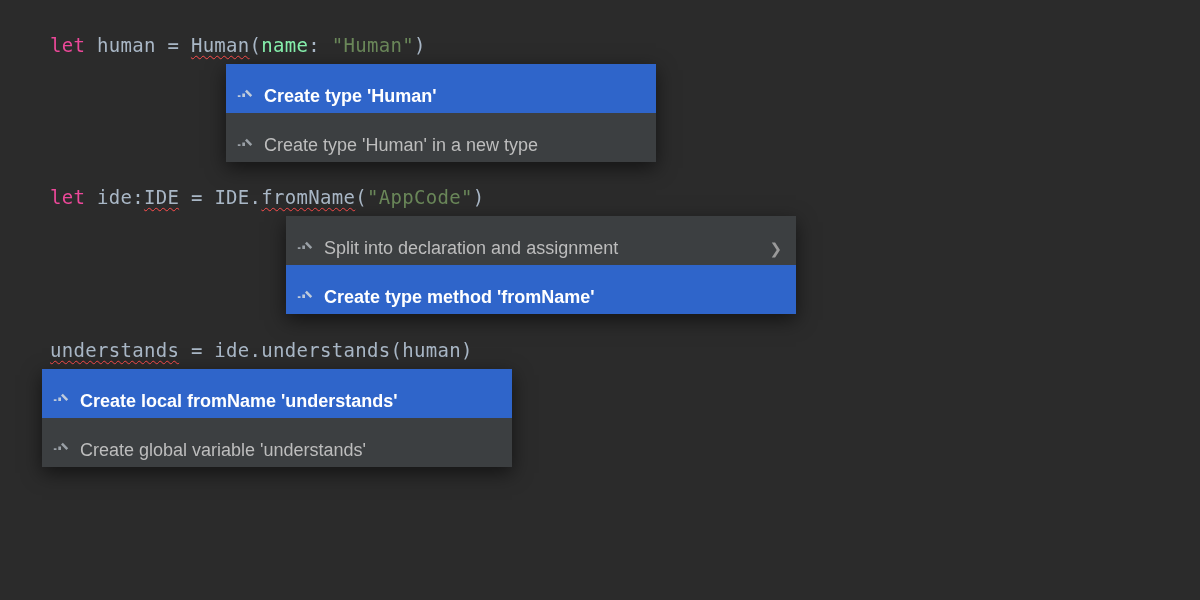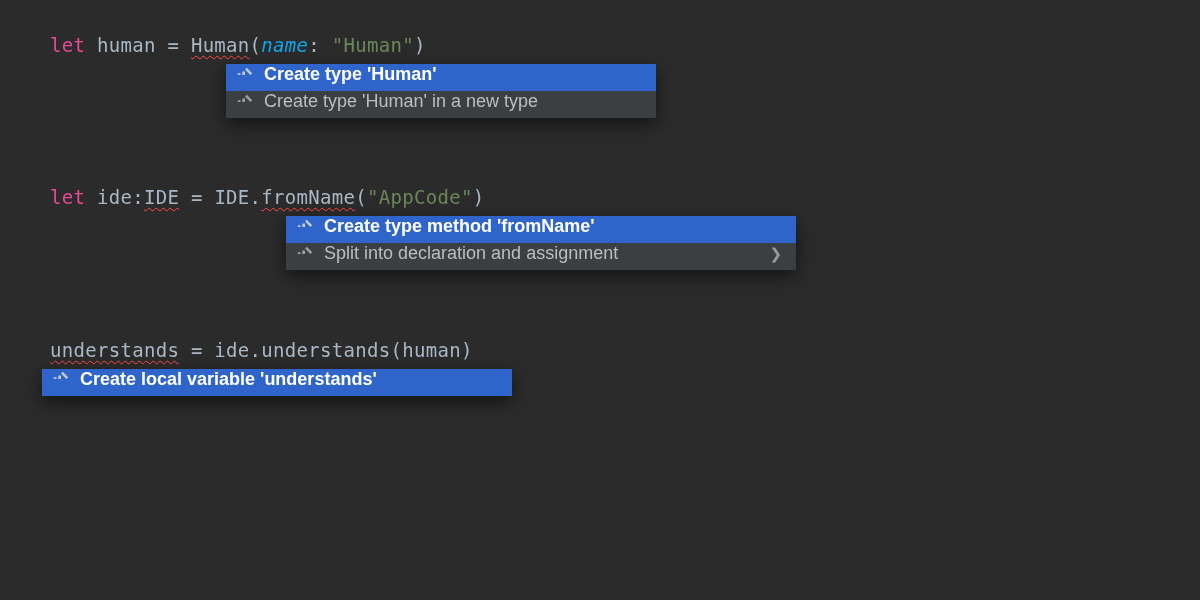--- a/index.html
+++ b/index.html
@@ -17,40 +17,40 @@
   .code-line {
     line-height: 1.6;
     white-space: pre;
     letter-spacing: 0.3px;
   }
   .kw { color: #ec4899; }
   .ident { color: #a9b7c6; }
   .type { color: #a9b7c6; }
   .str { color: #6a8759; }
   .punct { color: #a9b7c6; }
-  .param { color: #0ea5e9; font-style: italic; }
+  .param { color: #86efac; }
 
   .err {
     text-decoration: underline wavy #ff4d4d;
     text-decoration-thickness: 1.3px;
     text-underline-offset: 3px;
   }
 
   .popup {
     position: absolute;
     background: #3c3f41;
     box-shadow: 0 6px 18px rgba(0,0,0,0.55);
     font-family: -apple-system, BlinkMacSystemFont, 'Segoe UI', Helvetica, Arial, sans-serif;
     font-size: 18px;
     min-width: 430px;
   }
   .popup-row {
     display: flex;
     align-items: center;
-    padding: 0 14px 6px 10px;
+    padding: 22px 14px 6px 10px;
     gap: 10px;
     color: #bdbdbd;
     cursor: pointer;
   }
   .popup-row.selected {
     background: #2f65ca;
     color: #ffffff;
     font-weight: 600;
   }
   .popup-row .label { flex: 1; }
@@ -87,40 +87,46 @@
       </svg>
       <span class="label">Create type 'Human' in a new type</span>
     </div>
   </div>
 </div>
 
 <div class="block">
   <div class="code-line"><span class="kw">let</span> <span class="ident">ide</span><span class="punct">:</span><span class="type err">IDE</span><span class="punct"> = </span><span class="type">IDE</span><span class="punct">.</span><span class="ident err">fromName</span><span class="punct">(</span><span class="str">"AppCode"</span><span class="punct">)</span></div>
 
   <div class="popup" style="left:236px; top:34px; min-width:510px;">
-    <div class="popup-row selected">
-      <svg class="pencil-icon" viewBox="0 0 20 20">
-        <path d="M2 8 L5 8 L5 10 L2 10 Z M7 6 L10 6 L10 10 L7 10 Z M12 2 L18 8 L16 10 L10 4 Z" fill="#cfd6dd" opacity="0.9"></path>
-      </svg>
-      <span class="label">Create type method 'fromName'</span>
-    </div>
     <div class="popup-row">
       <svg class="pencil-icon" viewBox="0 0 20 20">
         <path d="M2 8 L5 8 L5 10 L2 10 Z M7 6 L10 6 L10 10 L7 10 Z M12 2 L18 8 L16 10 L10 4 Z" fill="#9aa0a6"></path>
       </svg>
       <span class="label">Split into declaration and assignment</span>
       <span class="chev">❯</span>
+    </div>
+    <div class="popup-row selected">
+      <svg class="pencil-icon" viewBox="0 0 20 20">
+        <path d="M2 8 L5 8 L5 10 L2 10 Z M7 6 L10 6 L10 10 L7 10 Z M12 2 L18 8 L16 10 L10 4 Z" fill="#cfd6dd" opacity="0.9"></path>
+      </svg>
+      <span class="label">Create type method 'fromName'</span>
     </div>
   </div>
 </div>
 
 <div class="block" style="margin-bottom:0;">
   <div class="code-line"><span class="ident err">understands</span><span class="punct"> = </span><span class="ident">ide</span><span class="punct">.</span><span class="ident">understands</span><span class="punct">(</span><span class="ident">human</span><span class="punct">)</span></div>
 
   <div class="popup" style="left:-8px; top:34px; min-width:470px;">
     <div class="popup-row selected">
       <svg class="pencil-icon" viewBox="0 0 20 20">
         <path d="M2 8 L5 8 L5 10 L2 10 Z M7 6 L10 6 L10 10 L7 10 Z M12 2 L18 8 L16 10 L10 4 Z" fill="#cfd6dd" opacity="0.9"></path>
       </svg>
-      <span class="label">Create local variable 'understands'</span>
+      <span class="label">Create local fromName 'understands'</span>
+    </div>
+    <div class="popup-row">
+      <svg class="pencil-icon" viewBox="0 0 20 20">
+        <path d="M2 8 L5 8 L5 10 L2 10 Z M7 6 L10 6 L10 10 L7 10 Z M12 2 L18 8 L16 10 L10 4 Z" fill="#9aa0a6"></path>
+      </svg>
+      <span class="label">Create global variable 'understands'</span>
     </div>
   </div>
 </div>
 
 </body></html>

